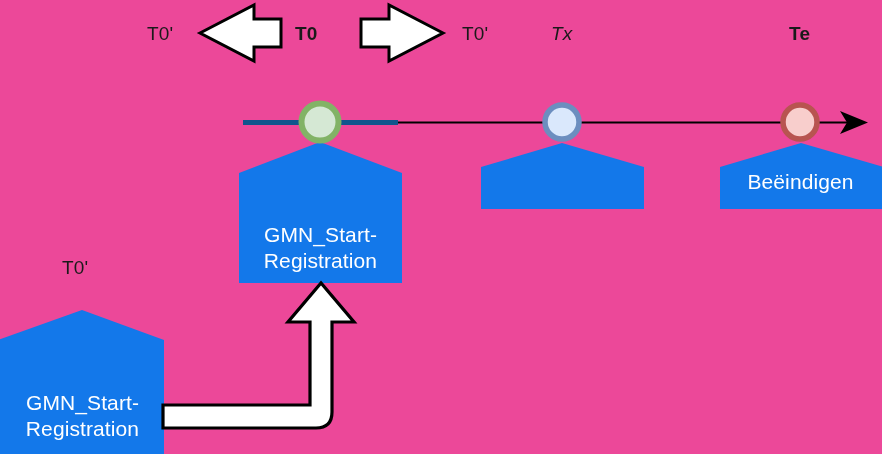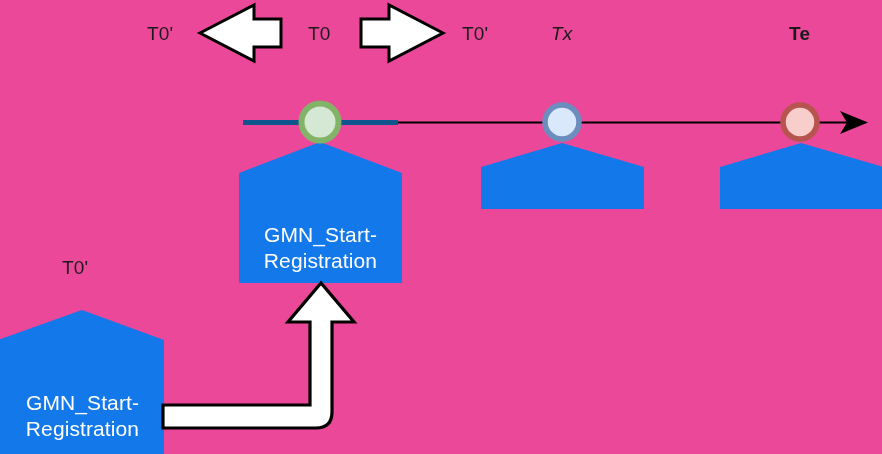--- a/index.html
+++ b/index.html
@@ -75,31 +75,32 @@
          L 354,322
          L 332,322
          L 332,412
          Q 332,428 316,428
          L 163,428
          Z" fill="#ffffff" stroke="#000000" stroke-width="3.2" stroke-linejoin="miter"></path>
   </svg>
 
   <div class="tlabel" style="left:147px; top:23px;">T0'</div>
 
-  <div class="tlabel" style="left:308px; top:23px;">T0</div>
+  <div class="tlabel" style="left:295px; top:23px;font-weight:bold;">T0</div>
 
   <div class="tlabel" style="left:462px; top:23px;">T0'</div>
 
   <div class="tlabel" style="left:551px; top:23px;font-style:italic;">Tx</div>
 
   <div class="tlabel" style="left:789px; top:23px;font-weight:bold;">Te</div>
 
   <div class="tlabel" style="left:62px; top:257px;">T0'</div>
 
   <div class="shape-text" style="left:239px; top:222px; width:163px;">GMN_Start-
 Registration</div>
 
 
+  <div class="shape-text" style="left:719px; top:169px; width:163px;">Beëindigen</div>
 
   <div class="shape-text" style="left:1px; top:390px; width:163px;">GMN_Start-
 Registration</div>
 
 </div>
 
 </body></html>

